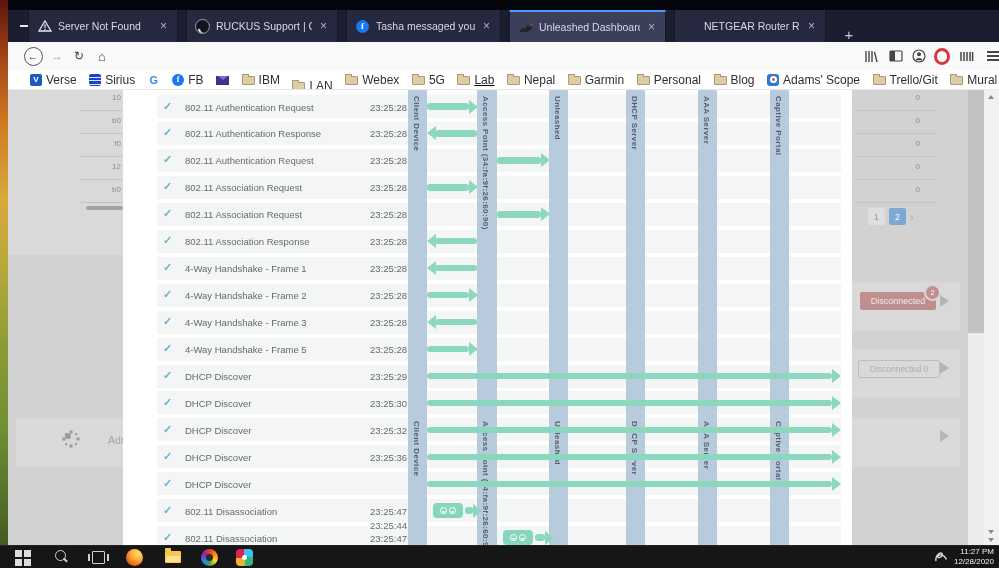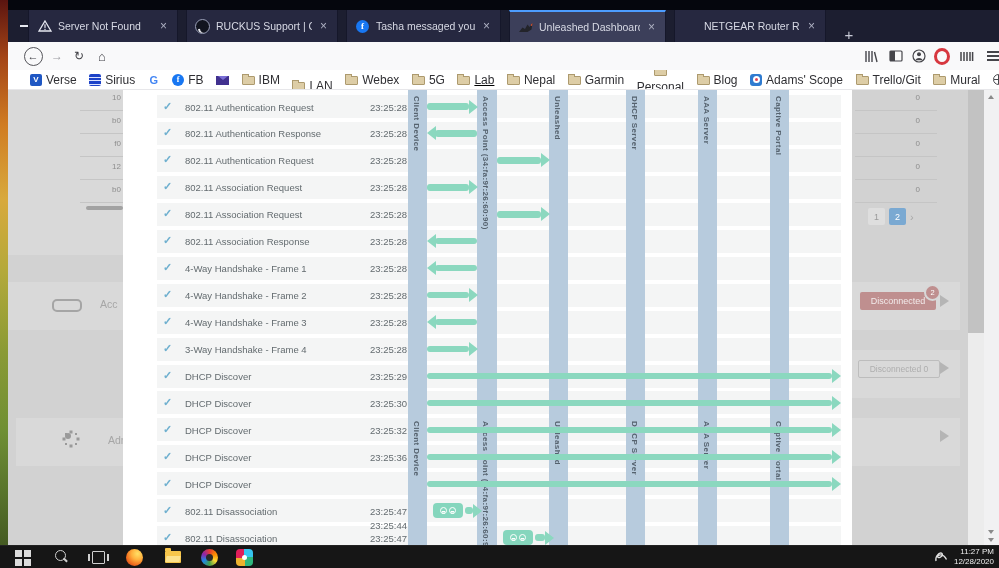--- a/index.html
+++ b/index.html
@@ -275,21 +275,21 @@
         <span class="bl">Lab</span>
       </div>
       <div class="bm" style="position: relative;">
         <span class="bmi bmi-folder"></span>
         <span class="bl">Nepal</span>
       </div>
       <div class="bm" style="position: relative;">
         <span class="bmi bmi-folder"></span>
         <span class="bl">Garmin</span>
       </div>
-      <div class="bm" style="position: relative; flex-direction: column;">
+      <div class="bm" style="position: relative;">
         <span class="bmi bmi-folder"></span>
         <span class="bl">Personal</span>
       </div>
       <div class="bm" style="position: relative;">
         <span class="bmi bmi-folder"></span>
         <span class="bl">Blog</span>
       </div>
       <div class="bm" style="position: relative;">
         <span class="bmi bmi-adams"></span>
         <span class="bl">Adams' Scope</span>
@@ -322,24 +322,20 @@
           <div class="r bg-val" style="left: 70px; top: 26px; width: 43px;">b0</div>
           <div class="r bg-sep" style="left: 72px; top: 43px; width: 43px;"></div>
           <div class="r bg-val" style="left: 70px; top: 49px; width: 43px;">f0</div>
           <div class="r bg-sep" style="left: 72px; top: 66px; width: 43px;"></div>
           <div class="r bg-val" style="left: 70px; top: 72px; width: 43px;">12</div>
           <div class="r bg-sep" style="left: 72px; top: 89px; width: 43px;"></div>
           <div class="r bg-val" style="left: 70px; top: 95px; width: 43px;">b0</div>
           <div class="r bg-sep" style="left: 72px; top: 112px; width: 43px;"></div>
         </div>
       <div class="r" style="left:78px;top:116px;width:37px;height:4px;background:#a2a2a2;border-radius:2px"></div>
-      <div class="r bg-block" style="left:0;top:192px;width:115px;height:48px">
-        <span class="r ic-ap" style="left:44px;top:17px"></span>
-        <span class="r bg-label" style="left:92px;top:16px">Acc</span>
-      </div>
       <div class="r bg-block" style="left:8px;top:328px;width:108px;height:48px">
         <span class="r ic-gear" style="left:48px;top:14px"></span>
         <span class="r bg-label" style="left:92px;top:16px">Adm</span>
       </div>
     </div>
 
     <div id="overlay-right" class="r">
       <div id="zero-rows" class="r" style="left:0;top:0;width:95px;height:130px">
           <div class="r bg-val" style="left: 20px; top: 3px; width: 48px;">0</div>
           <div class="r bg-sep" style="left: 3px; top: 20px; width: 82px;"></div>
@@ -436,21 +432,21 @@
           <div class="r evcheck" style="left: 40px; top: 171.2px;">✓</div>
           <div class="r evlabel" style="left: 62px; top: 173.2px;">4-Way Handshake - Frame 1</div>
           <div class="r evtime" style="left: 217px; top: 173.2px;">23:25:28</div>
           <div class="r evcheck" style="left: 40px; top: 198.15px;">✓</div>
           <div class="r evlabel" style="left: 62px; top: 200.15px;">4-Way Handshake - Frame 2</div>
           <div class="r evtime" style="left: 217px; top: 200.15px;">23:25:28</div>
           <div class="r evcheck" style="left: 40px; top: 225.1px;">✓</div>
           <div class="r evlabel" style="left: 62px; top: 227.1px;">4-Way Handshake - Frame 3</div>
           <div class="r evtime" style="left: 217px; top: 227.1px;">23:25:28</div>
           <div class="r evcheck" style="left: 40px; top: 252.05px;">✓</div>
-          <div class="r evlabel" style="left: 62px; top: 254.05px;">3-Way Handshake - Frame 4</div>
+          <div class="r evlabel" style="left: 62px; top: 254.05px;">4-Way Handshake - Frame 5</div>
           <div class="r evtime" style="left: 217px; top: 254.05px;">23:25:28</div>
           <div class="r evcheck" style="left: 40px; top: 279px;">✓</div>
           <div class="r evlabel" style="left: 62px; top: 281px;">DHCP Discover</div>
           <div class="r evtime" style="left: 217px; top: 281px;">23:25:29</div>
           <div class="r evcheck" style="left: 40px; top: 305.95px;">✓</div>
           <div class="r evlabel" style="left: 62px; top: 307.95px;">DHCP Discover</div>
           <div class="r evtime" style="left: 217px; top: 307.95px;">23:25:30</div>
           <div class="r evcheck" style="left: 40px; top: 332.9px;">✓</div>
           <div class="r evlabel" style="left: 62px; top: 334.9px;">DHCP Discover</div>
           <div class="r evtime" style="left: 217px; top: 334.9px;">23:25:32</div>

